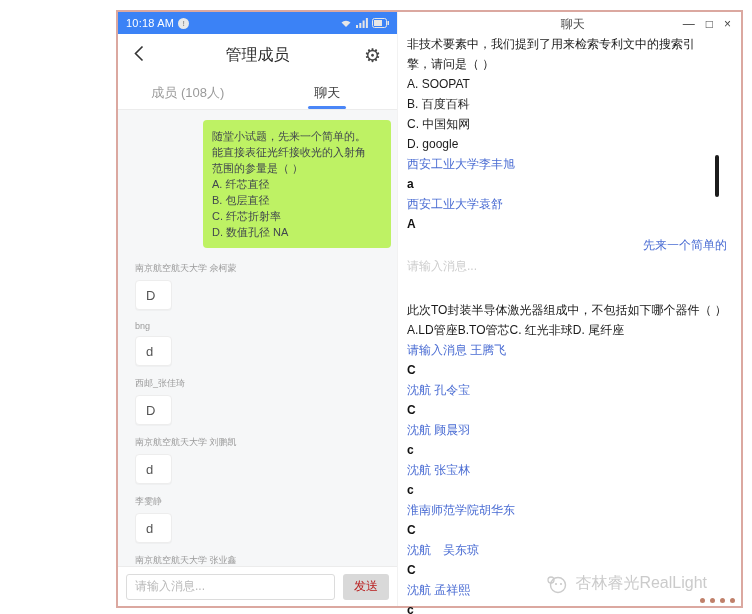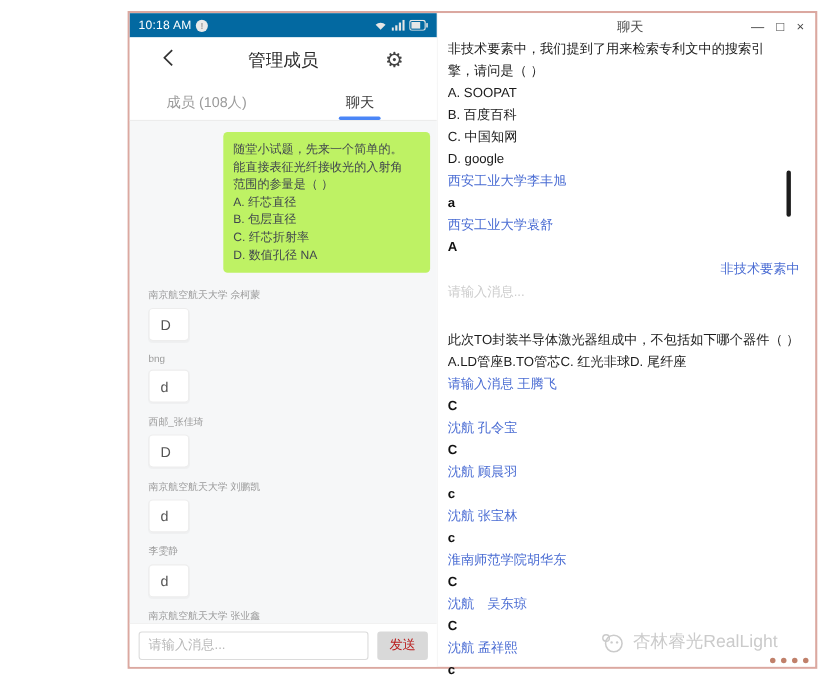--- a/index.html
+++ b/index.html
@@ -1,26 +1,26 @@
 <!DOCTYPE html>
 <html><head>
 <meta charset="utf-8">
 <style>
   * { margin:0; padding:0; box-sizing:border-box; }
   html,body { width:752px; height:614px; background:#ffffff; font-family:"Liberation Sans","DejaVu Sans",sans-serif; overflow:hidden; }
   .frame { position:absolute; left:116px; top:10px; width:627px; height:598px; border:2px solid #dBa8a0; background:#ffffff; display:flex; }
 
   
   .phone { width:280px; height:100%; background:#ffffff; display:flex; flex-direction:column; border-right:1px solid #f2f2f2; }
-  .statusbar { height:22px; background:#0369a1; color:#ffffff; font-size:11px; display:flex; align-items:center; padding:0 8px; flex:none; }
+  .statusbar { height:22px; background:#3b82f6; color:#ffffff; font-size:11px; display:flex; align-items:center; padding:0 8px; flex:none; }
   .statusbar .time { letter-spacing:0.2px; }
   .sb-badge { display:inline-block; width:11px; height:11px; border-radius:50%; background:#e9e9e9; color:#9b9b9b; font-size:8px; line-height:11px; text-align:center; margin-left:4px; font-weight:bold; }
   .sb-right { margin-left:auto; display:flex; align-items:flex-end; gap:4px; }
   .sb-right svg { display:block; }
-  .navbar { height:42px; background:#ffffff; display:flex; align-items:center; padding:0 30px; flex:none; }
+  .navbar { height:42px; background:#ffffff; display:flex; align-items:center; padding:0 16px; flex:none; }
   .back { width:24px; color:#333; cursor:pointer; }
   .nav-title { flex:1; text-align:center; font-size:16px; color:#2b2b2b; }
   .gear { width:24px; text-align:right; font-size:19px; color:#444; cursor:pointer; }
   .tabs { height:34px; display:flex; flex:none; border-bottom:1px solid #ececec; background:#ffffff; }
   .tab { flex:1; display:flex; align-items:center; justify-content:center; font-size:13px; color:#9a9a9a; position:relative; cursor:pointer; }
   .tab.active { color:#3c3c3c; }
   .tab.active::after { content:""; position:absolute; bottom:0; left:50%; transform:translateX(-50%); width:38px; height:3px; background:#4a86f7; border-radius:2px; }
   .phone-content { flex:1; background:#f6f7f8; overflow:hidden; position:relative; }
   .bubble { margin:10px 6px 14px auto; width:188px; background:#bef264; border-radius:4px; padding:8px 9px; font-size:11px; line-height:16px; color:#41474e; }
   .resp-list { padding-left:17px; }
@@ -165,21 +165,21 @@
         <div class="msg-line question">B. 百度百科</div>
         <div class="msg-line question">C. 中国知网</div>
         <div class="msg-line question">D. google</div>
         <div class="msg-line name">西安工业大学李丰旭</div>
         <div class="msg-line answer">a</div>
         <div class="msg-line name">西安工业大学袁舒</div>
         <div class="msg-line answer">A</div>
       </div>
 
     <div class="merge-row">
-      <a class="merge-link">非技术要素中</a>
+      <a class="merge-link">先来一个简单的</a>
     </div>
 
     <div class="chat-placeholder">请输入消息...</div>
 
     <div class="msgs bottom">
 
     <div class="msg-line question"> 此次TO封装半导体激光器组成中，不包括如下哪个器件（ ）</div>
         <div class="msg-line question">A.LD管座B.TO管芯C. 红光非球D. 尾纤座</div>
         <div class="msg-line name">请输入消息 王腾飞</div>
         <div class="msg-line answer">C</div>

